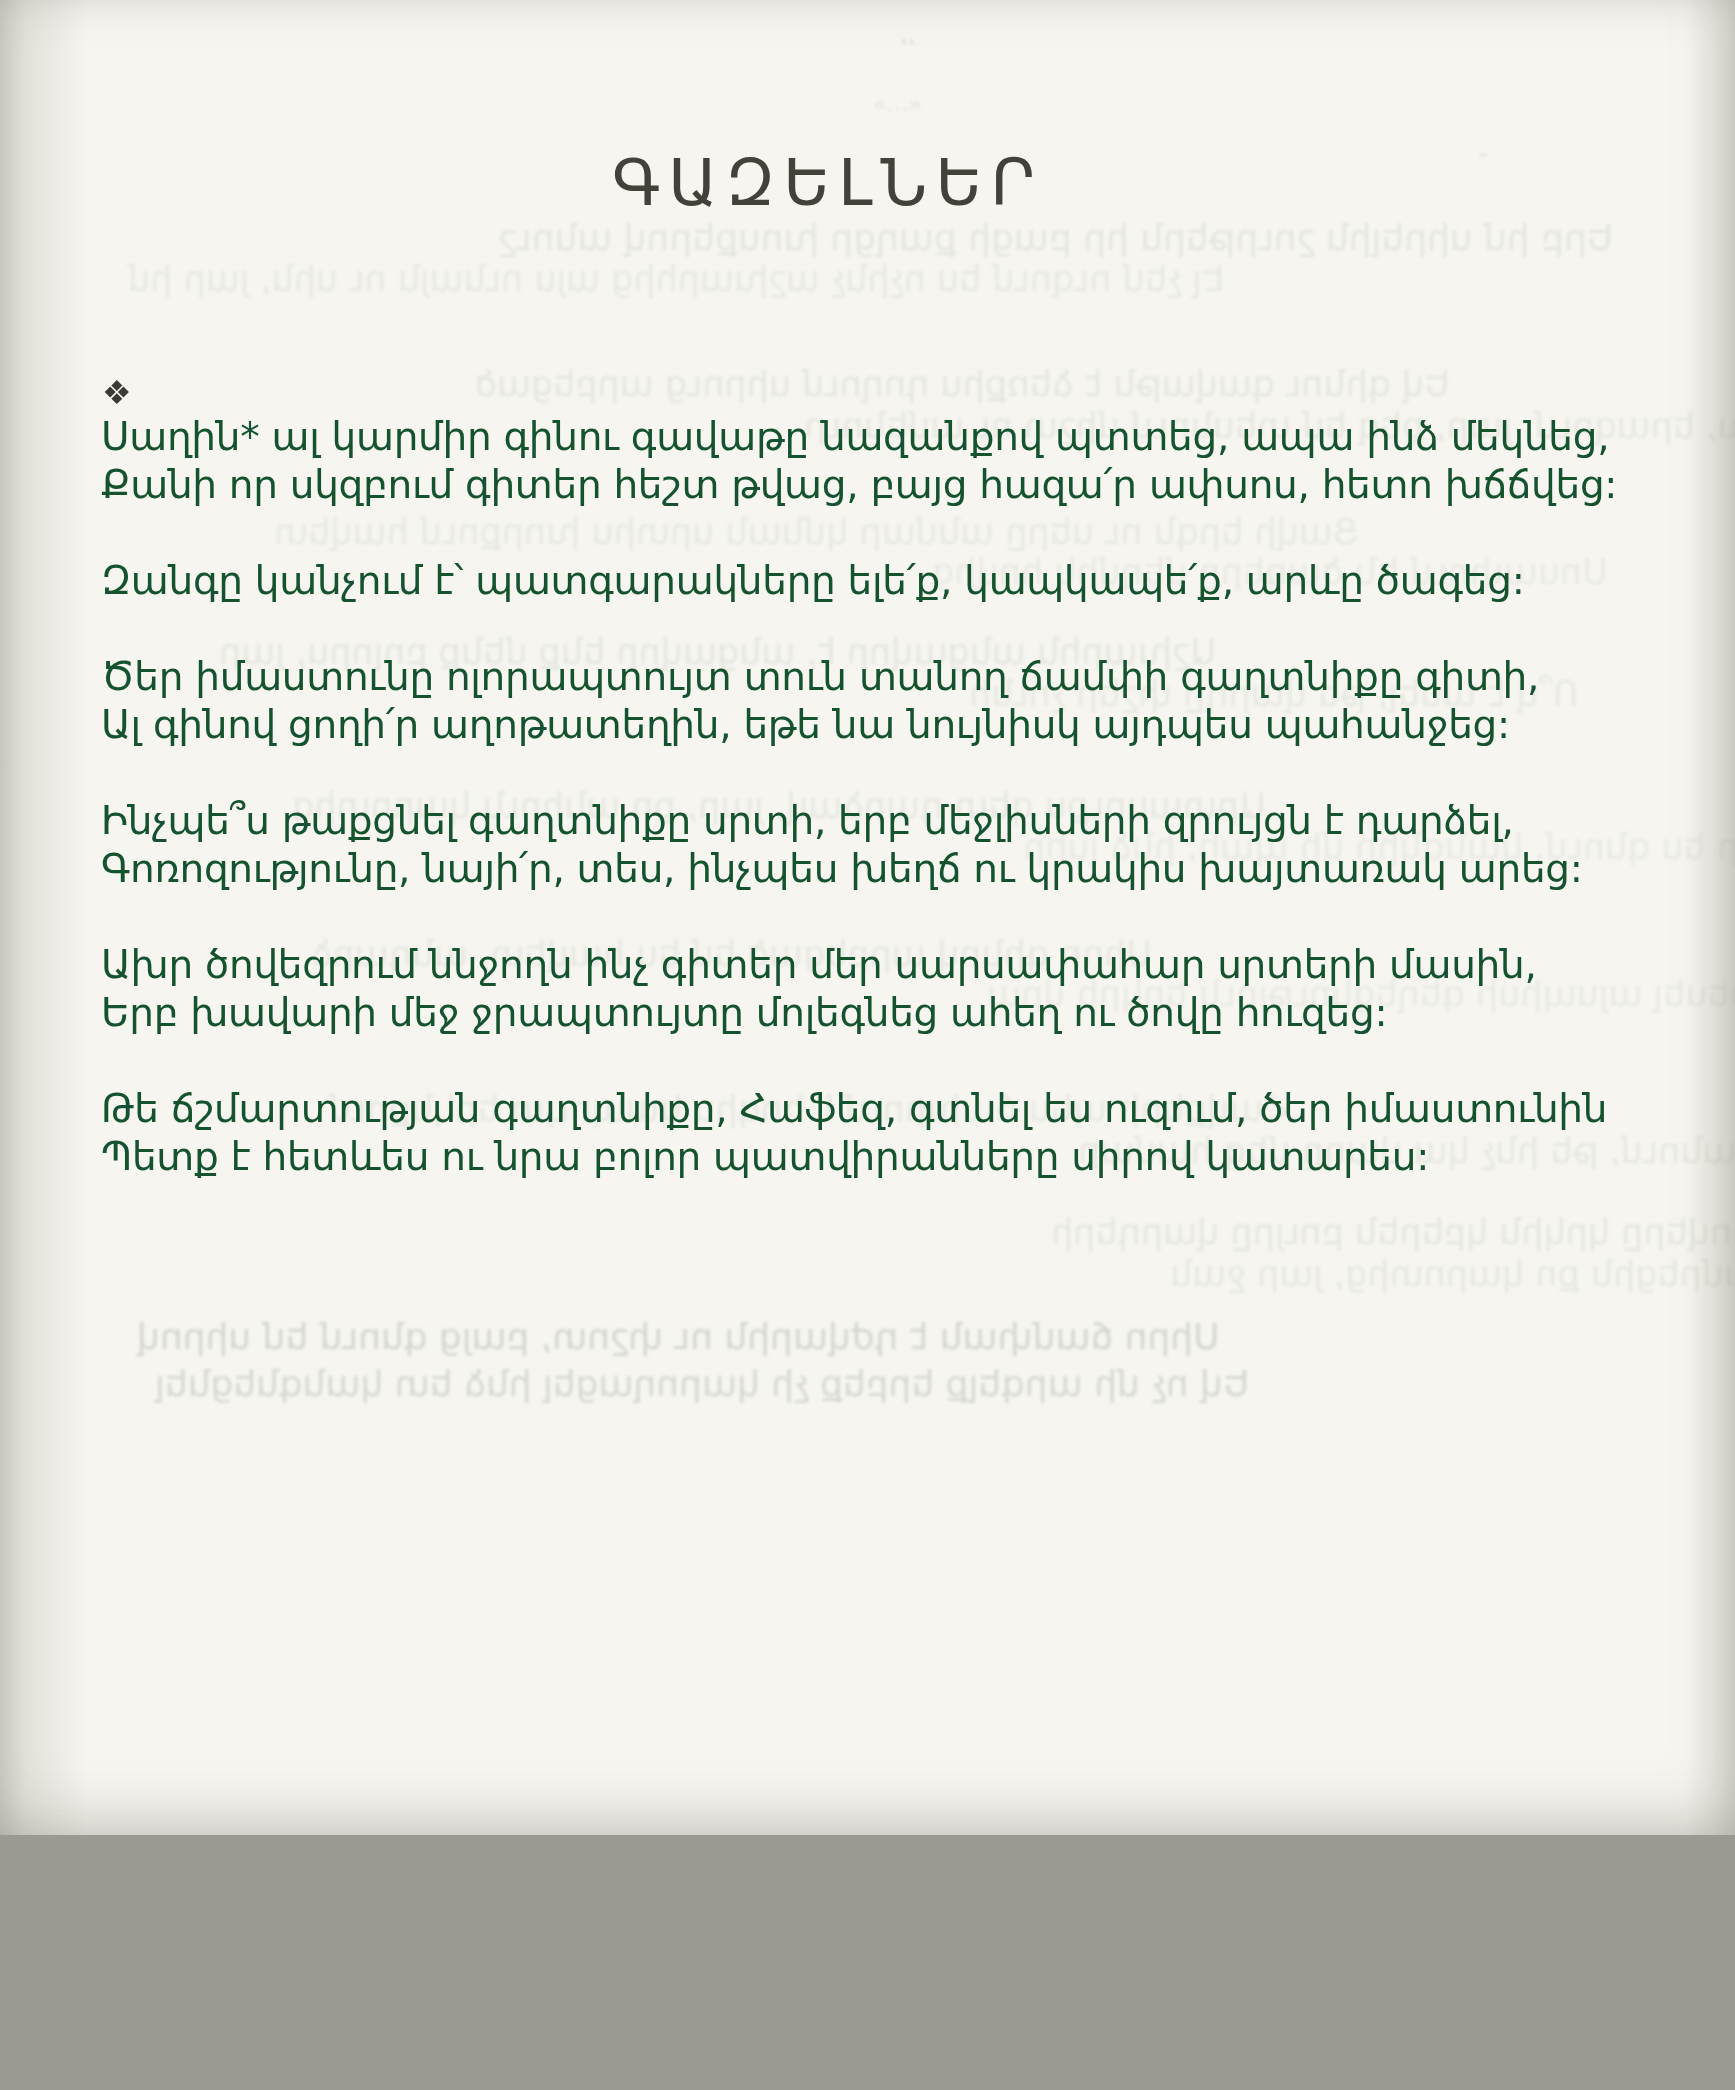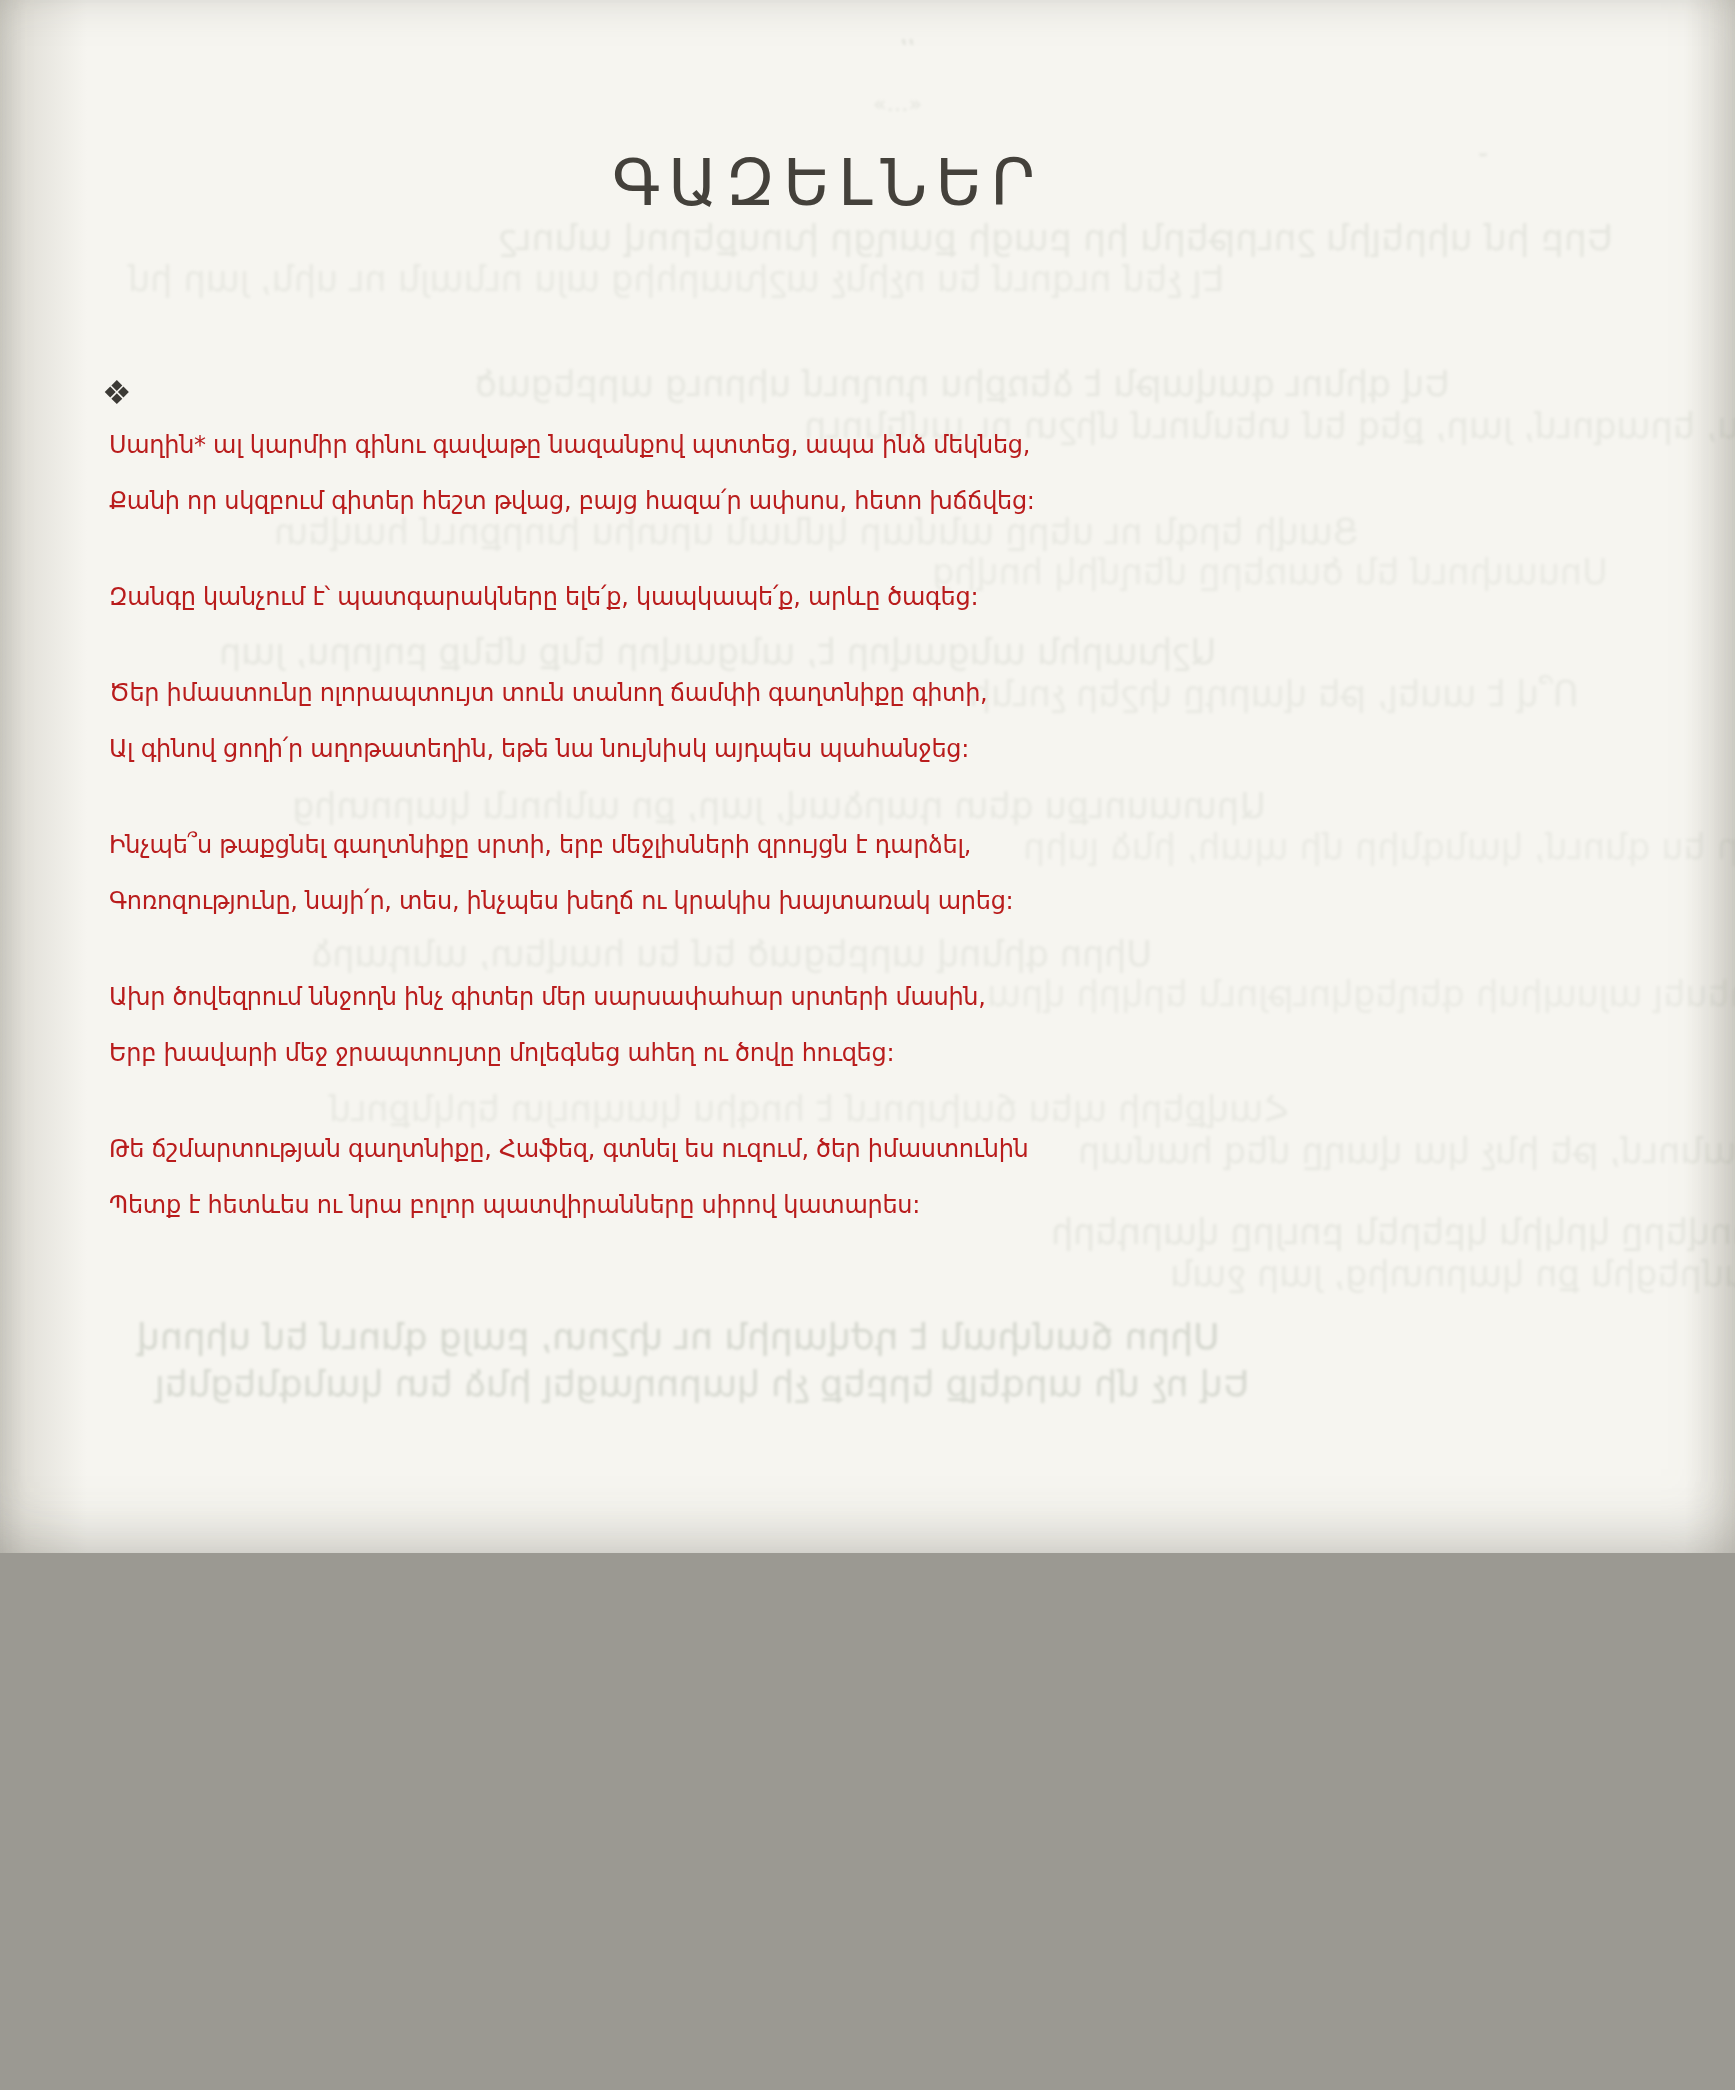--- a/index.html
+++ b/index.html
@@ -1,18 +1,18 @@
 <!DOCTYPE html>
 <html style="font-size:14.6px"><head>
 <meta charset="utf-8">
 <style>
   html,body{margin:0;padding:0;background:#9b9992;}
   .page{
     position:relative;
-    width:1735px;height:1553px;
+    width:1735px;height:1835px;
     margin:0 auto;
     background:#f6f5f0;
     overflow:hidden;
     font-family:"DejaVu Sans", sans-serif;
     color:#3a3833;
   }
   
   .edge-left{
     position:absolute;left:0;top:0;bottom:0;width:87px;
     background:linear-gradient(90deg,#cfcdc6 0%,#e3e1da 30%,rgba(246,245,240,0) 100%);
@@ -41,26 +41,26 @@
   }
   .ornament{
     position:absolute;left:102px;top:373px;
     font-size:33px;color:#3c3a35;
   }
   .poem{
     position:absolute;left:101px;top:413px;width:1553px;
   }
   .stanza{margin:0 0 48px 0;}
   .poem-line{
-    margin:8px;
-    font-size:24px;
+    margin:0;
+    font-size:39px;
     line-height:48px;
     letter-spacing:-0.3px;
     white-space:nowrap;
-    color:#b91c1c;
+    color:#14532d;
   }
   
   .ghost{
     position:absolute;
     transform:scaleX(-1);
     transform-origin:center;
     filter:blur(1.5px);
     color:#86907f;
     font-size:35px;
     white-space:nowrap;

